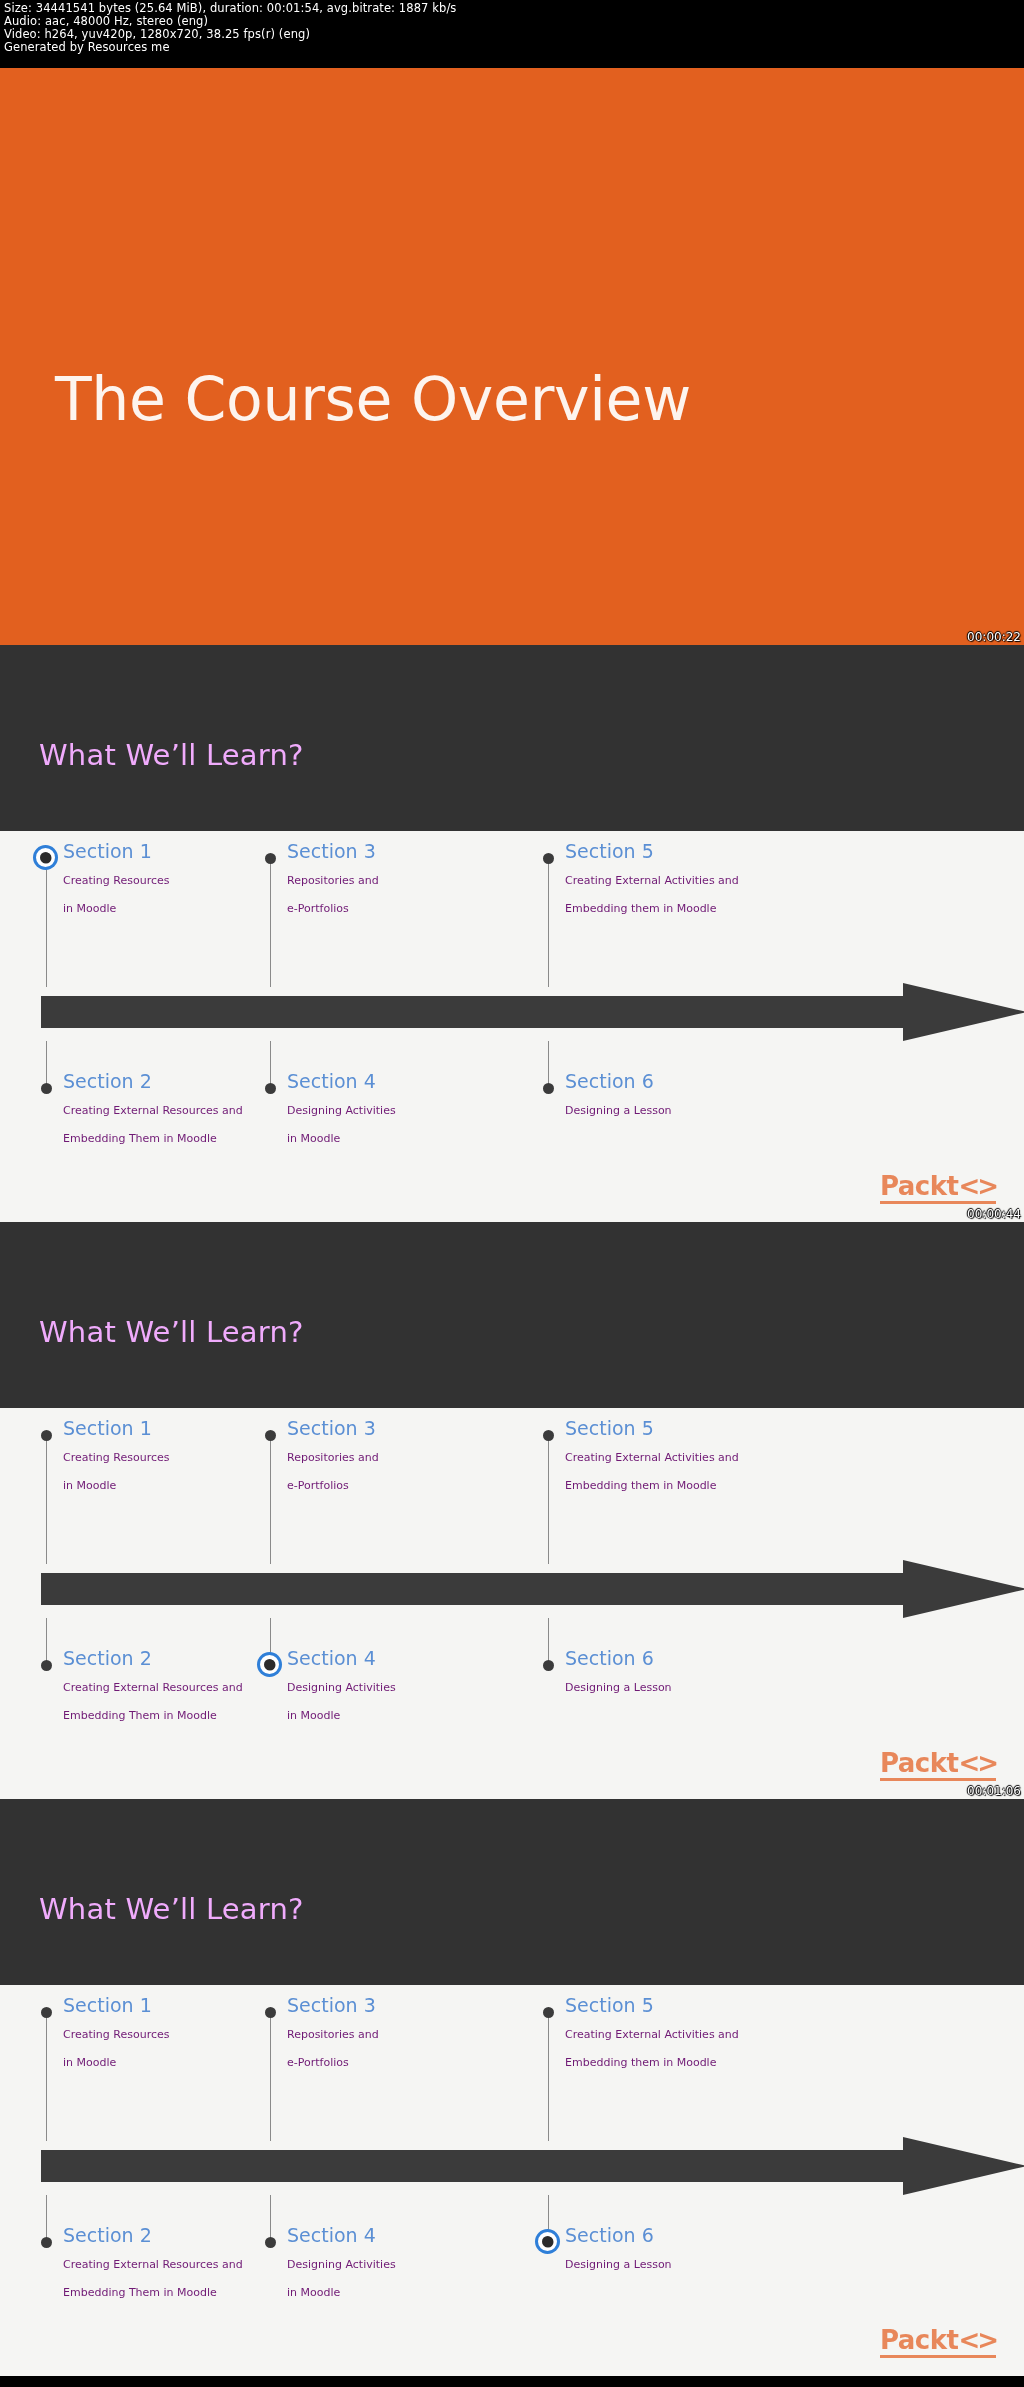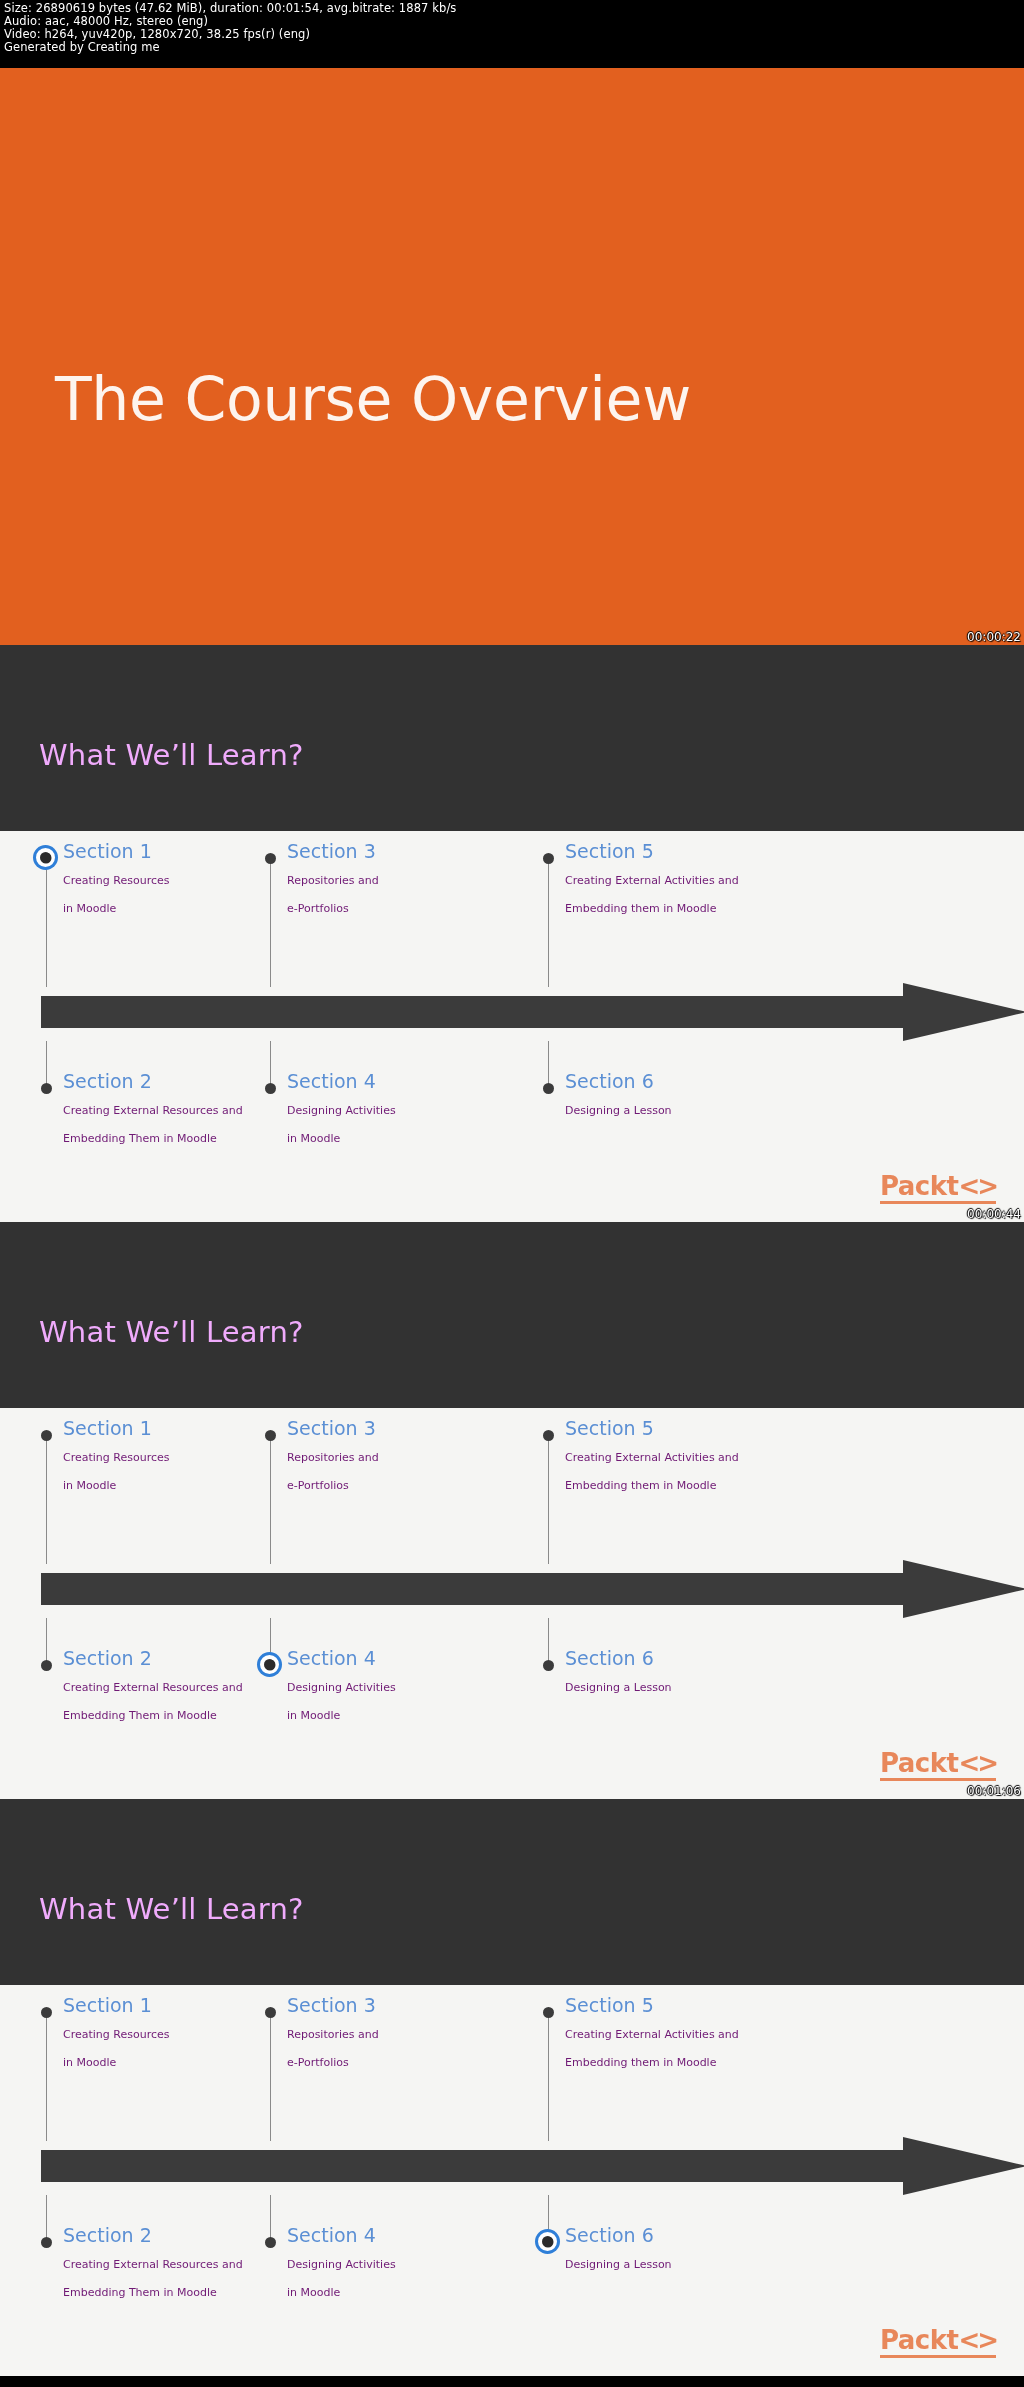--- a/index.html
+++ b/index.html
@@ -162,24 +162,24 @@
     border-bottom: 3px solid #e8875a;
     padding-bottom: 1px;
     line-height: 28px;
   }
   .packt .chev { letter-spacing: -3px; }
 </style>
 </head>
 <body>
 
 <div class="meta">
-  <div>Size: 26890619 bytes (47.62 MiB), duration: 00:01:54, avg.bitrate: 1887 kb/s</div>
+  <div>Size: 34441541 bytes (25.64 MiB), duration: 00:01:54, avg.bitrate: 1887 kb/s</div>
   <div>Audio: aac, 48000 Hz, stereo (eng)</div>
   <div>Video: h264, yuv420p, 1280x720, 38.25 fps(r) (eng)</div>
-  <div>Generated by Creating me</div>
+  <div>Generated by Resources me</div>
 </div>
 
 <div id="thumbs">
     <div class="thumb title-slide">
       <div class="title-text">The Course Overview</div>
       <div class="ts">00:00:22</div>
     </div>
     <div class="thumb learn-slide">
       <div class="learn-head">
         <div class="h-text">What We’ll Learn?</div>

